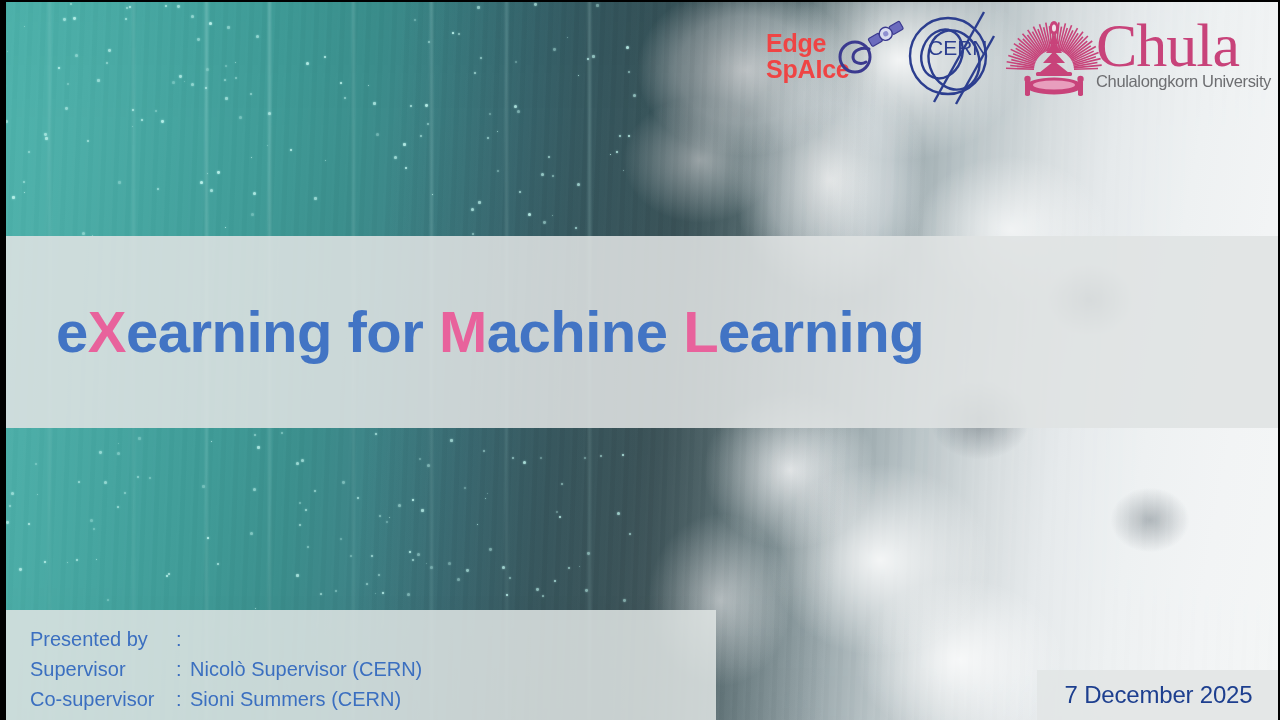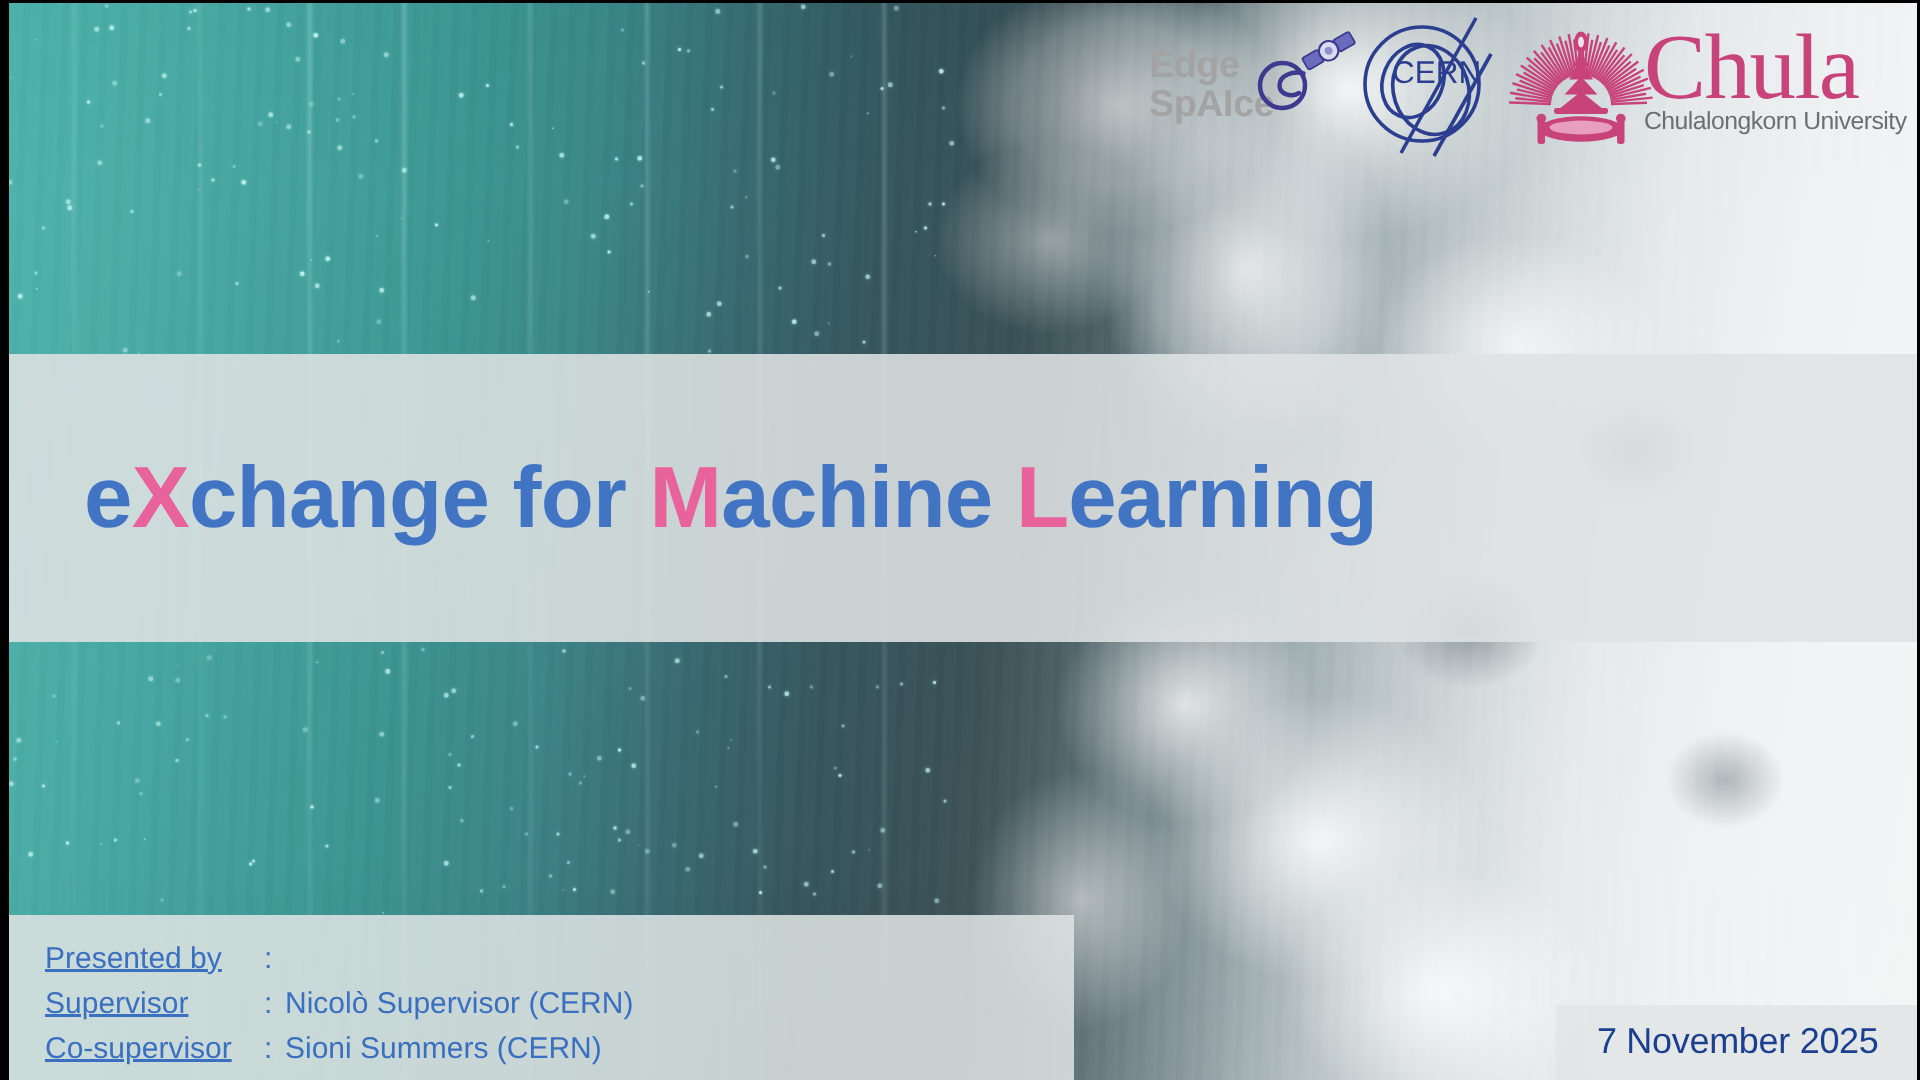--- a/index.html
+++ b/index.html
@@ -104,21 +104,21 @@
     display:flex; align-items:flex-start; gap:0;
     pointer-events:none;
   }
   .logo { position:absolute; }
 
   
   .logo-edgespaice { left:10px; top:22px; width:128px; height:72px; }
   .es-text {
     position:absolute; left:0; top:8px;
     font-weight:bold; font-size:25px; line-height:26px;
-    color:#a3a3a3; letter-spacing:-.2px;
+    color:#ef4444; letter-spacing:-.2px;
   }
   .es-text .row2 { display:block; }
   .es-swirl { position:absolute; left:70px; top:14px; }
   .es-sat { position:absolute; left:101px; top:-6px; }
 
   
   .logo-cern { left:142px; top:6px; width:104px; height:104px; }
 
   
   .logo-chula-emblem { left:250px; top:10px; width:96px; height:96px; }
@@ -157,21 +157,21 @@
   .footer-banner {
     position:absolute; left:0; top:610px; width:716px; height:110px;
     background:rgba(222,227,226,.87);
     padding:14px 0 0 30px;
   }
   .fb-row {
     display:flex; align-items:baseline;
     font-size:20px; line-height:30px; color:#3b6fc0;
     white-space:nowrap;
   }
-  .fb-label { width:146px; flex:0 0 146px;text-decoration:underline; }
+  .fb-label { width:146px; flex:0 0 146px; }
   .fb-colon { width:14px; flex:0 0 14px; }
   .fb-value { }
 
   
   .date-banner {
     position:absolute; left:1037px; top:670px; width:243px; height:50px;
     background:rgba(226,230,230,.9);
     display:flex; align-items:center; justify-content:center;
   }
   .date-text {
@@ -535,21 +535,21 @@
       </svg>
     </div>
 
     <div class="logo logo-chula-word">
       <div class="cw-chula">Chula</div>
       <div class="cw-sub">Chulalongkorn University</div>
     </div>
   </div>
 
   <div class="title-banner">
-    <div class="title-line" id="title-line-2"><span class="t-blue">e</span><span class="t-pink">X</span><span class="t-blue">change for </span><span class="t-pink">M</span><span class="t-blue">achine </span><span class="t-pink">L</span><span class="t-blue">earning</span></div>
+    <div class="title-line" id="title-line-2"><span class="t-blue">e</span><span class="t-pink">X</span><span class="t-blue">earning for </span><span class="t-pink">M</span><span class="t-blue">achine </span><span class="t-pink">L</span><span class="t-blue">earning</span></div>
   </div>
 
   <div class="footer-banner">
     <div id="credits-rows">
         <div class="fb-row">
           <span class="fb-label">Presented by</span>
           <span class="fb-colon">:</span>
         </div>
         <div class="fb-row">
           <span class="fb-label">Supervisor</span>
@@ -558,19 +558,19 @@
         </div>
         <div class="fb-row">
           <span class="fb-label">Co-supervisor</span>
           <span class="fb-colon">:</span>
           <span class="fb-value">Sioni Summers (CERN)</span>
         </div>
       </div>
   </div>
 
   <div class="date-banner">
-    <span class="date-text">7 November 2025</span>
+    <span class="date-text">7 December 2025</span>
   </div>
 
   <div class="frame-left"></div>
   <div class="frame-right"></div>
   <div class="frame-top"></div>
 </div>
 
 </body></html>

